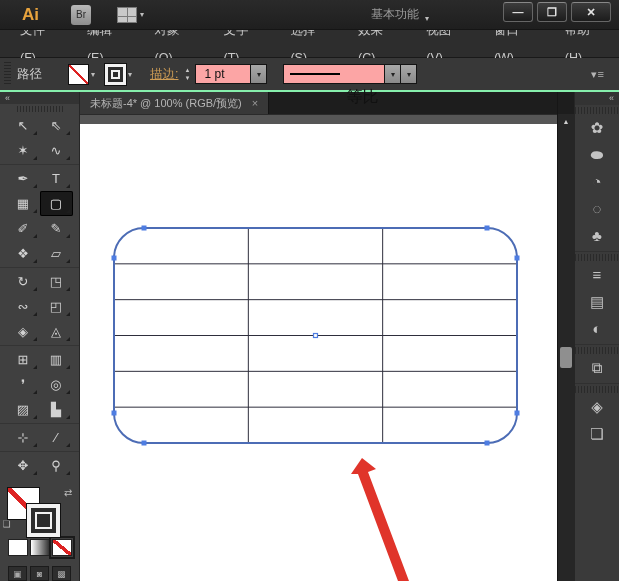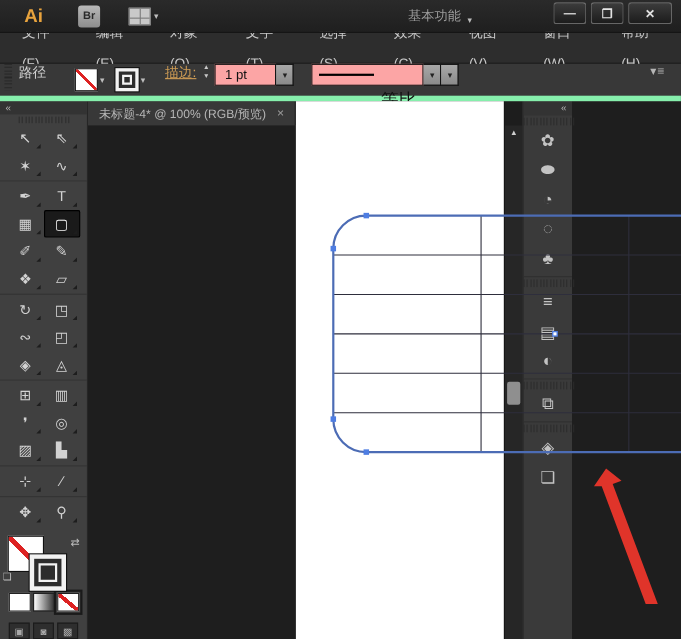--- a/index.html
+++ b/index.html
@@ -5,42 +5,42 @@
   * { margin:0; padding:0; box-sizing:border-box; }
   html,body { width:619px; height:581px; overflow:hidden; }
   body { font-family:"Liberation Sans", sans-serif; background:#1e1e1e; color:#c8c8c8;
          -webkit-font-smoothing:antialiased; }
 
   
   .titlebar { height:30px; background:linear-gradient(#2a2a2a,#1f1f1f); display:flex;
               align-items:center; border-bottom:1px solid #151515; position:relative; }
   .ai-logo { font-weight:bold; font-size:17px; color:#e8a33d; margin:0 0 0 22px; letter-spacing:0; }
   .br-btn { width:20px; height:20px; margin-left:32px; background:linear-gradient(#b8b8b8,#8d8d8d);
-            border-radius:3px; color:#2a2a2a; font-size:10px; font-weight:bold;
+            border-radius:3px; color:#2a2a2a; font-size:10px; font-weight:normal;
             display:flex; align-items:center; justify-content:center; }
   .ws-btn { margin-left:26px; display:flex; align-items:center; gap:3px; }
   .ws-grid { width:20px; height:16px; background:#c9c9c9; border:1px solid #7a7a7a;
              background-image:linear-gradient(#7a7a7a,#7a7a7a),linear-gradient(#7a7a7a,#7a7a7a);
              background-size:1px 100%,100% 1px; background-position:9px 0,0 8px; background-repeat:no-repeat; }
   .caret { font-size:8px; color:#bdbdbd; }
   .ws-name { position:absolute; right:190px; font-size:12px; color:#9b9b9b; display:flex; gap:6px; align-items:flex-end; }
   .win-controls { position:absolute; right:8px; top:2px; display:flex; gap:4px; }
   .win-btn { height:20px; width:30px; background:linear-gradient(#3c3c3c,#1c1c1c); border:1px solid #666;
              border-top-color:#888; border-radius:3px; color:#e3e3e3; font-size:11px; font-weight:bold;
              display:flex; align-items:center; justify-content:center; }
   .win-btn.close { width:40px; }
 
   
   .menubar { height:28px; background:#2d2d2d; border-bottom:1px solid #191919;
              display:flex; align-items:center; padding-left:6px; }
   .menu-item { font-size:12.5px; color:#cacaca; padding:0 14px; line-height:28px; }
 
   
-  .controlbar { height:34px; background:#383838; border-bottom:5px solid #86efac;
-                display:flex; position:relative; }
+  .controlbar { height:34px; background:#383838; border-bottom:2px solid #86efac;
+                display:flex; align-items:center; position:relative; }
   .gripper-v { width:7px; height:24px; margin:0 6px 0 4px;
                background:repeating-linear-gradient(#242424 0 1px, transparent 1px 3px);
                background-size:2px 100%; background-repeat:repeat-x; opacity:.9; }
   .cb-label { font-size:12.5px; color:#cfcfcf; margin-right:26px; }
   .swatch-wrap { display:flex; align-items:center; margin-right:10px; gap:2px; }
   .fill-swatch { width:21px; height:21px; background:
       linear-gradient(to top right, transparent 46%, #d22 46%, #d22 54%, transparent 54%), #fff;
       border:1px solid #111; }
   .stroke-swatch { width:21px; height:21px; background:#2c2c2c; border:3px solid #f2f2f2;
       box-shadow:inset 0 0 0 3px #2c2c2c, inset 0 0 0 5px #f2f2f2, 0 0 0 1px #111; }
@@ -88,21 +88,21 @@
   .color-btn { width:20px; height:17px; border:1px solid #222; }
   .color-btn.color { background:#fff; }
   .color-btn.gradient { background:linear-gradient(90deg,#fff,#333); }
   .color-btn.none { background:linear-gradient(to top right, transparent 42%, #d22 42%, #d22 58%, transparent 58%), #fff; }
   .color-btn.sel { outline:2px solid #1a1a1a; outline-offset:1px; }
   .mode-row { display:flex; gap:3px; justify-content:center; margin-top:10px; }
   .mode-btn { width:19px; height:15px; background:#2e2e2e; border:1px solid #1b1b1b; color:#a8a8a8;
               font-size:9px; display:flex; align-items:center; justify-content:center; }
 
   
-  .center { width:378px; display:flex; flex-direction:row; }
+  .center { width:477px; display:flex; flex-direction:column; }
   .tabbar { height:22px; background:#1d1d1d; display:flex; }
   .doc-tab { background:#383838; padding:0 10px; display:flex; align-items:center; gap:10px;
              border-right:1px solid #141414; }
   .doc-tab .t-title { font-size:11px; color:#b5b5b5; white-space:nowrap; }
   .doc-tab .t-close { font-size:11px; color:#9a9a9a; }
   .pasteboard-strip { height:10px; background:#565656; border-top:1px solid #2a2a2a; }
   .artboard { position:relative; flex:1; background:#fff; }
   .artboard svg { position:absolute; left:0; top:0; }
 
   

